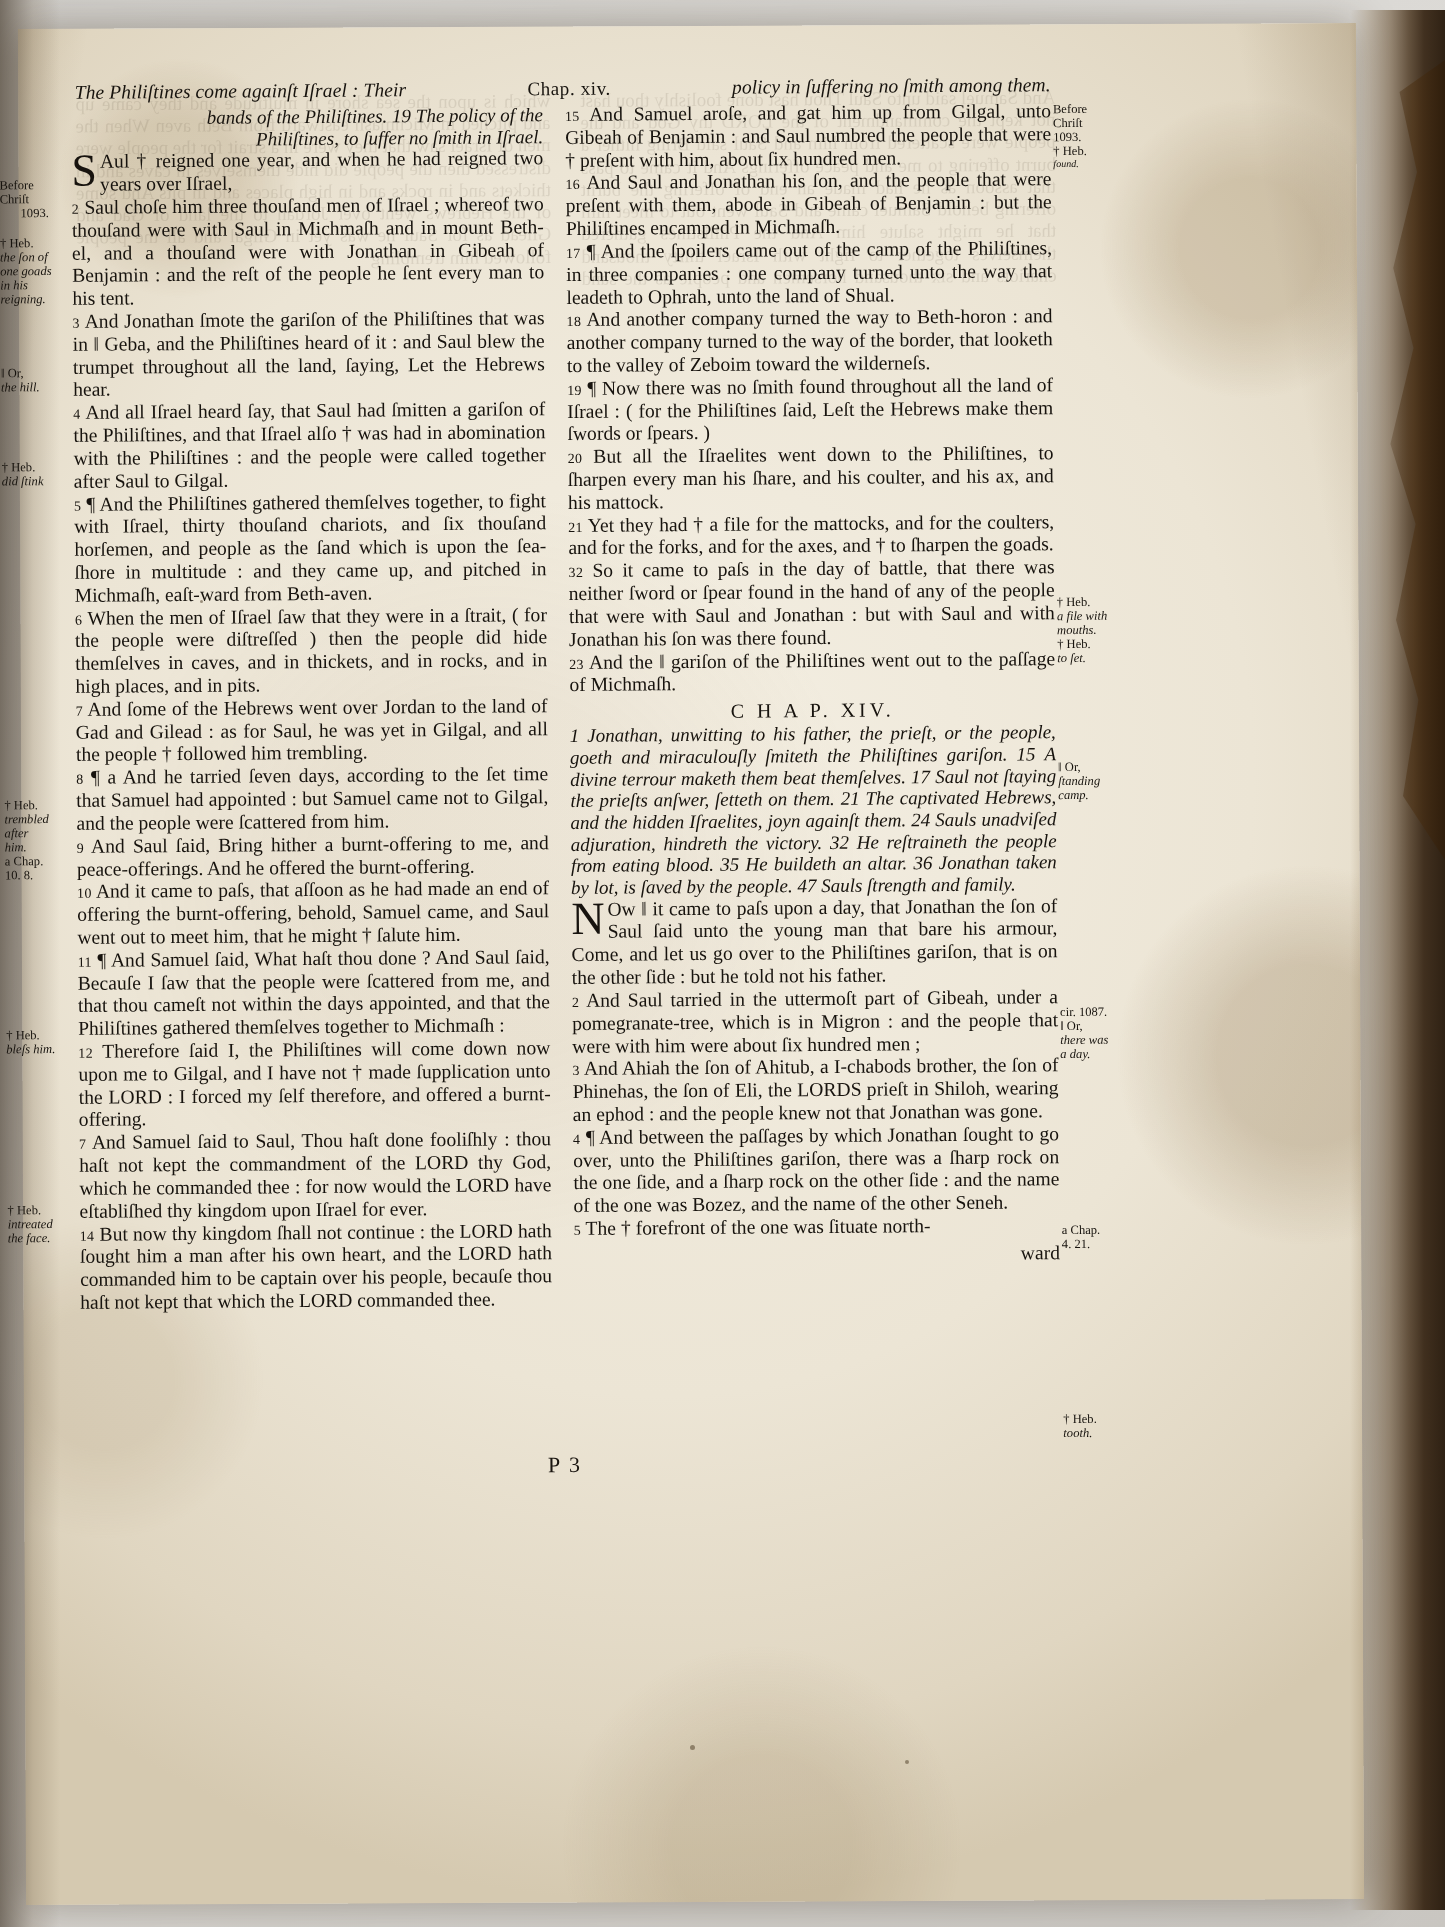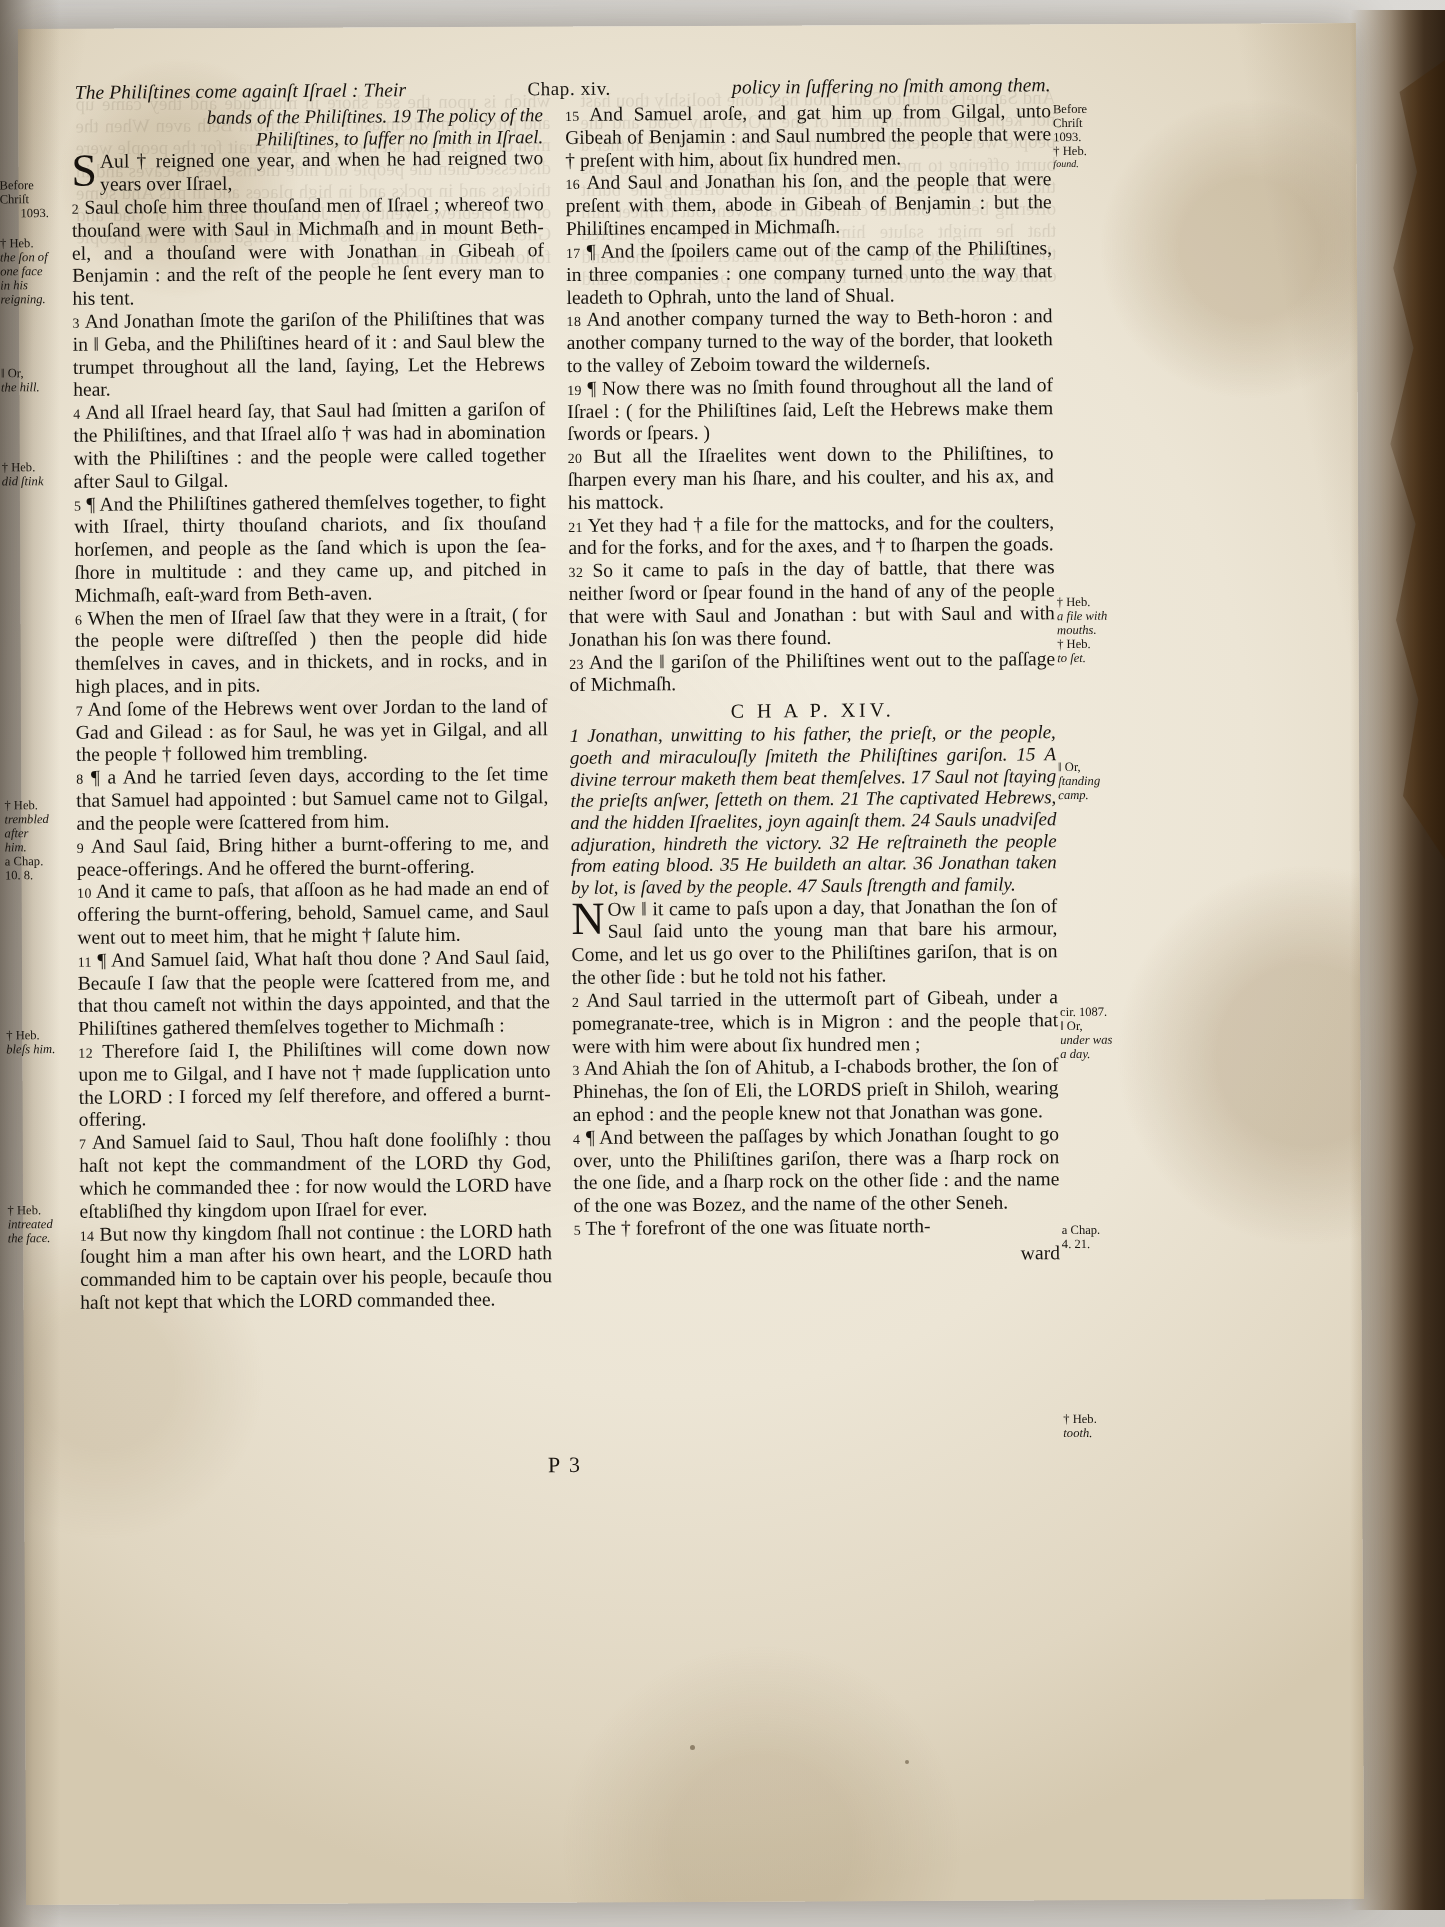--- a/index.html
+++ b/index.html
@@ -190,21 +190,21 @@
       <div class="col col-left">
 
         <div class="marg left-side bigger" style="top:70px;">
           <div>Before</div>
           <div>Chriſt</div>
           <div style="text-align:center;">1093.</div>
         </div>
         <div class="marg left-side" style="top:128px;">
           <div>† Heb.</div>
           <div class="it">the ſon of</div>
-          <div class="it">one face</div>
+          <div class="it">one goads</div>
           <div class="it">in his</div>
           <div class="it">reigning.</div>
         </div>
         <div class="marg left-side" style="top:258px;">
           <div>‖ Or,</div>
           <div class="it">the hill.</div>
         </div>
         <div class="marg left-side" style="top:352px;">
           <div>† Heb.</div>
           <div class="it">did ſtink</div>
@@ -269,21 +269,21 @@
 
         <div class="marg right-side" style="top:660px;">
           <div>‖ Or,</div>
           <div class="it">ſtanding</div>
           <div class="it">camp.</div>
         </div>
 
         <div class="marg right-side" style="top:905px;">
           <div>cir. 1087.</div>
           <div>‖ Or,</div>
-          <div class="it">under was</div>
+          <div class="it">there was</div>
           <div class="it">a day.</div>
         </div>
 
         <div class="marg right-side" style="top:1123px;">
           <div>a Chap.</div>
           <div>4. 21.</div>
         </div>
 
         <div class="marg right-side" style="top:1312px;">
           <div>† Heb.</div>

